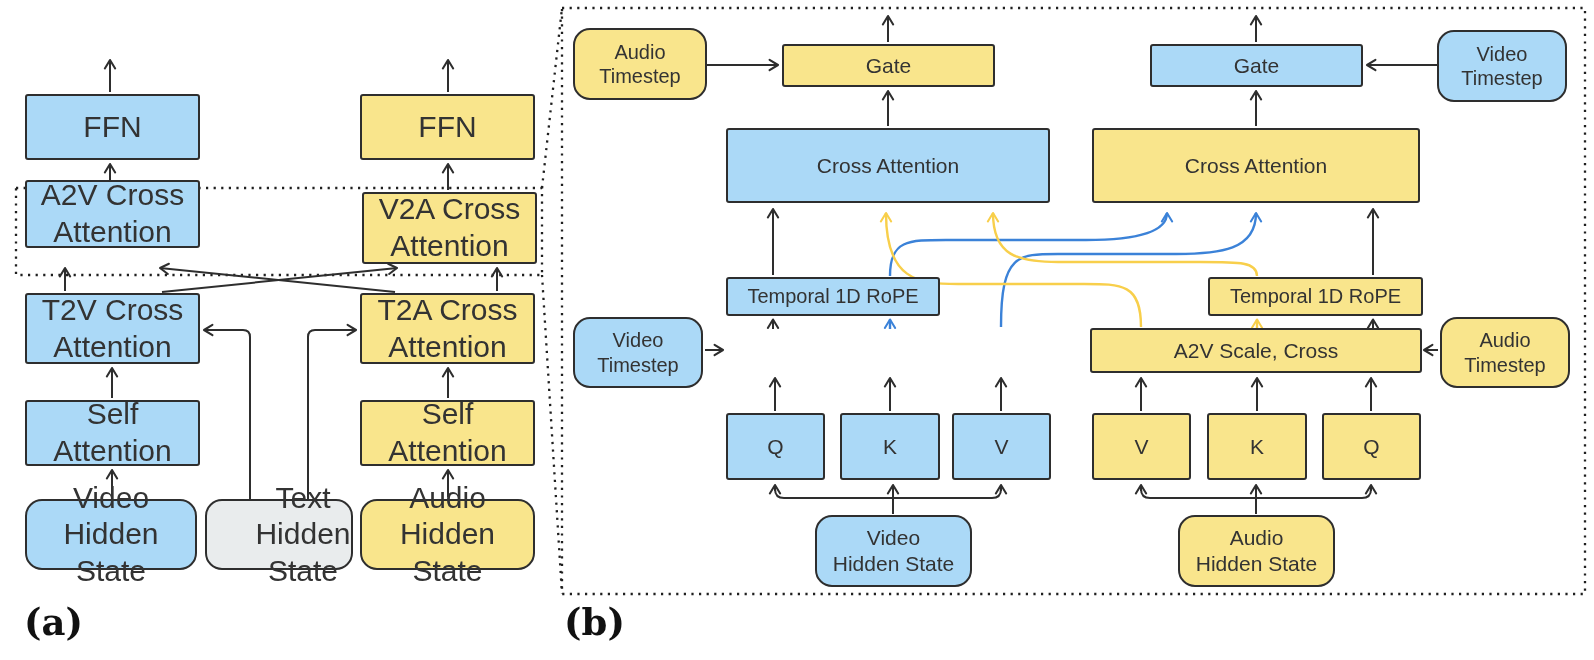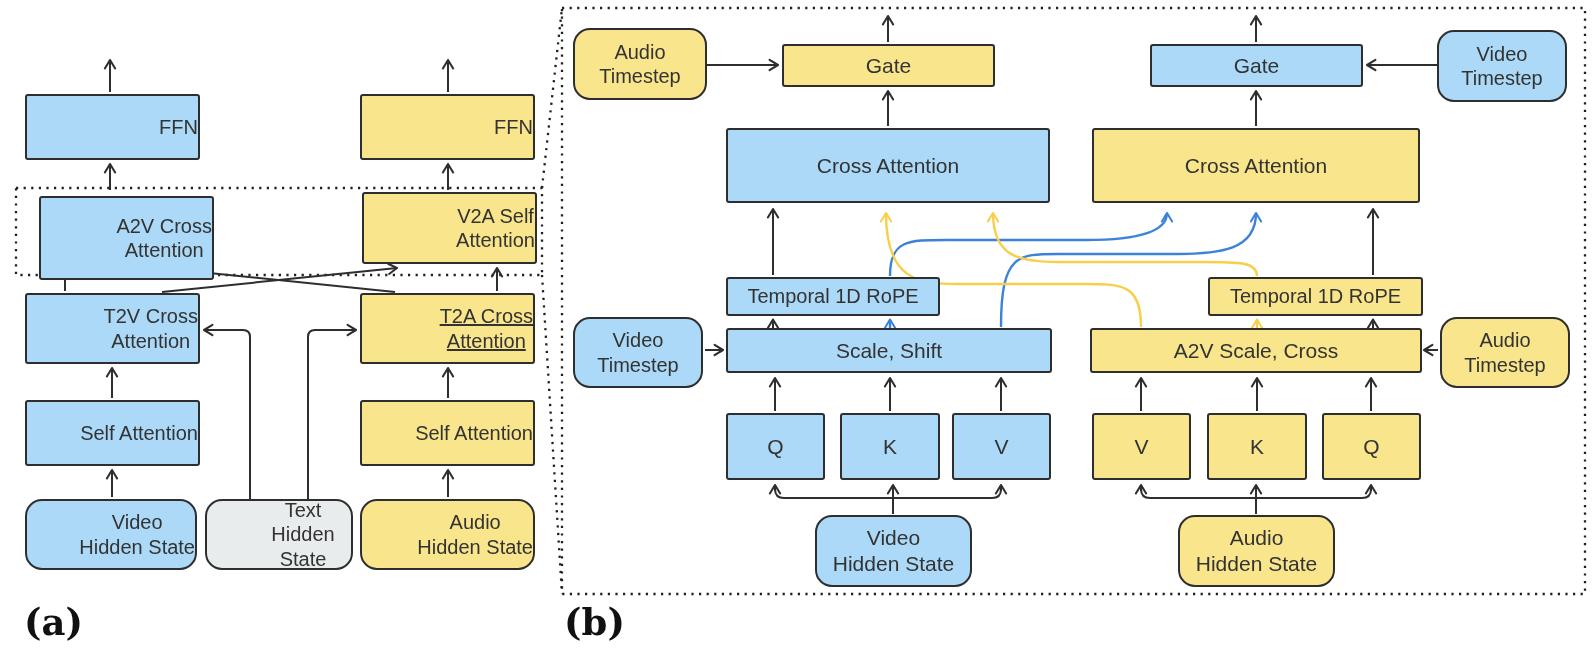--- a/index.html
+++ b/index.html
@@ -29,21 +29,21 @@
   .box{
     position:absolute;box-sizing:border-box;border:2px solid var(--outline);
     display:flex;align-items:center;justify-content:center;text-align:center;
     border-radius:3px;line-height:1.22;
   }
   .pill{border-radius:17px;}
   .blue{background:var(--video_fill);}
   .yellow{background:var(--audio_fill);}
   .gray{background:var(--text_fill);padding-left:48px;}
   .lbl{white-space:pre-line;}
-  .fs-a{font-size:20px;justify-content:flex-end;}
+  .fs-a{font-size:30px;}
   .fs-b{font-size:21px;align-items:center;}
   .fs-s{font-size:20px;}
   .caption{
     position:absolute;font-family:"DejaVu Serif", serif;font-weight:bold;
     font-size:37px;color:#111;
   }
 </style>
 </head>
 <body>
 
@@ -124,33 +124,33 @@
       <path class="wire-yellow" d="M1141,327 C1141,284 1122,284 1084,284 L958,284 C918,284 886,280 886,213" marker-end="url(#ay)"></path>
     </g>
   </svg>
 
   <div class="box blue fs-a" style="left:25px;top:94px;width:175px;height:66px;">
       <span class="lbl">FFN</span>
     </div>
   <div class="box yellow fs-a" style="left:360px;top:94px;width:175px;height:66px;">
       <span class="lbl">FFN</span>
     </div>
-  <div class="box blue fs-a" style="left:25px;top:196px;width:175px;height:84px;margin-left:14px;">
+  <div class="box blue fs-a" style="left:25px;top:180px;width:175px;height:68px;">
       <span class="lbl">A2V Cross
 Attention</span>
     </div>
   <div class="box yellow fs-a" style="left:362px;top:192px;width:175px;height:72px;">
-      <span class="lbl">V2A Self
+      <span class="lbl">V2A Cross
 Attention</span>
     </div>
   <div class="box blue fs-a" style="left:25px;top:293px;width:175px;height:71px;">
       <span class="lbl">T2V Cross
 Attention</span>
     </div>
-  <div class="box yellow fs-a" style="left:360px;top:293px;width:175px;height:71px;text-decoration:underline;">
+  <div class="box yellow fs-a" style="left:360px;top:293px;width:175px;height:71px;">
       <span class="lbl">T2A Cross
 Attention</span>
     </div>
   <div class="box blue fs-a" style="left:25px;top:400px;width:175px;height:66px;">
       <span class="lbl">Self Attention</span>
     </div>
   <div class="box yellow fs-a" style="left:360px;top:400px;width:175px;height:66px;">
       <span class="lbl">Self Attention</span>
     </div>
   <div class="box blue pill fs-a" style="left:25px;top:499px;width:172px;height:71px;">
@@ -189,23 +189,20 @@
       <span class="lbl">Cross Attention</span>
     </div>
 
   <div class="box blue fs-s" style="left:726px;top:277px;width:214px;height:39px;">
       <span class="lbl">Temporal 1D RoPE</span>
     </div>
   <div class="box yellow fs-s" style="left:1208px;top:277px;width:215px;height:39px;">
       <span class="lbl">Temporal 1D RoPE</span>
     </div>
 
-  <div class="box blue fs-b" style="left:726px;top:328px;width:326px;height:45px;">
-      <span class="lbl">Scale, Shift</span>
-    </div>
   <div class="box yellow fs-b" style="left:1090px;top:328px;width:332px;height:45px;">
       <span class="lbl">A2V Scale, Cross</span>
     </div>
 
   <div class="box blue pill fs-s" style="left:573px;top:317px;width:130px;height:71px;">
       <span class="lbl">Video
 Timestep</span>
     </div>
   <div class="box yellow pill fs-s" style="left:1440px;top:317px;width:130px;height:71px;">
       <span class="lbl">Audio

